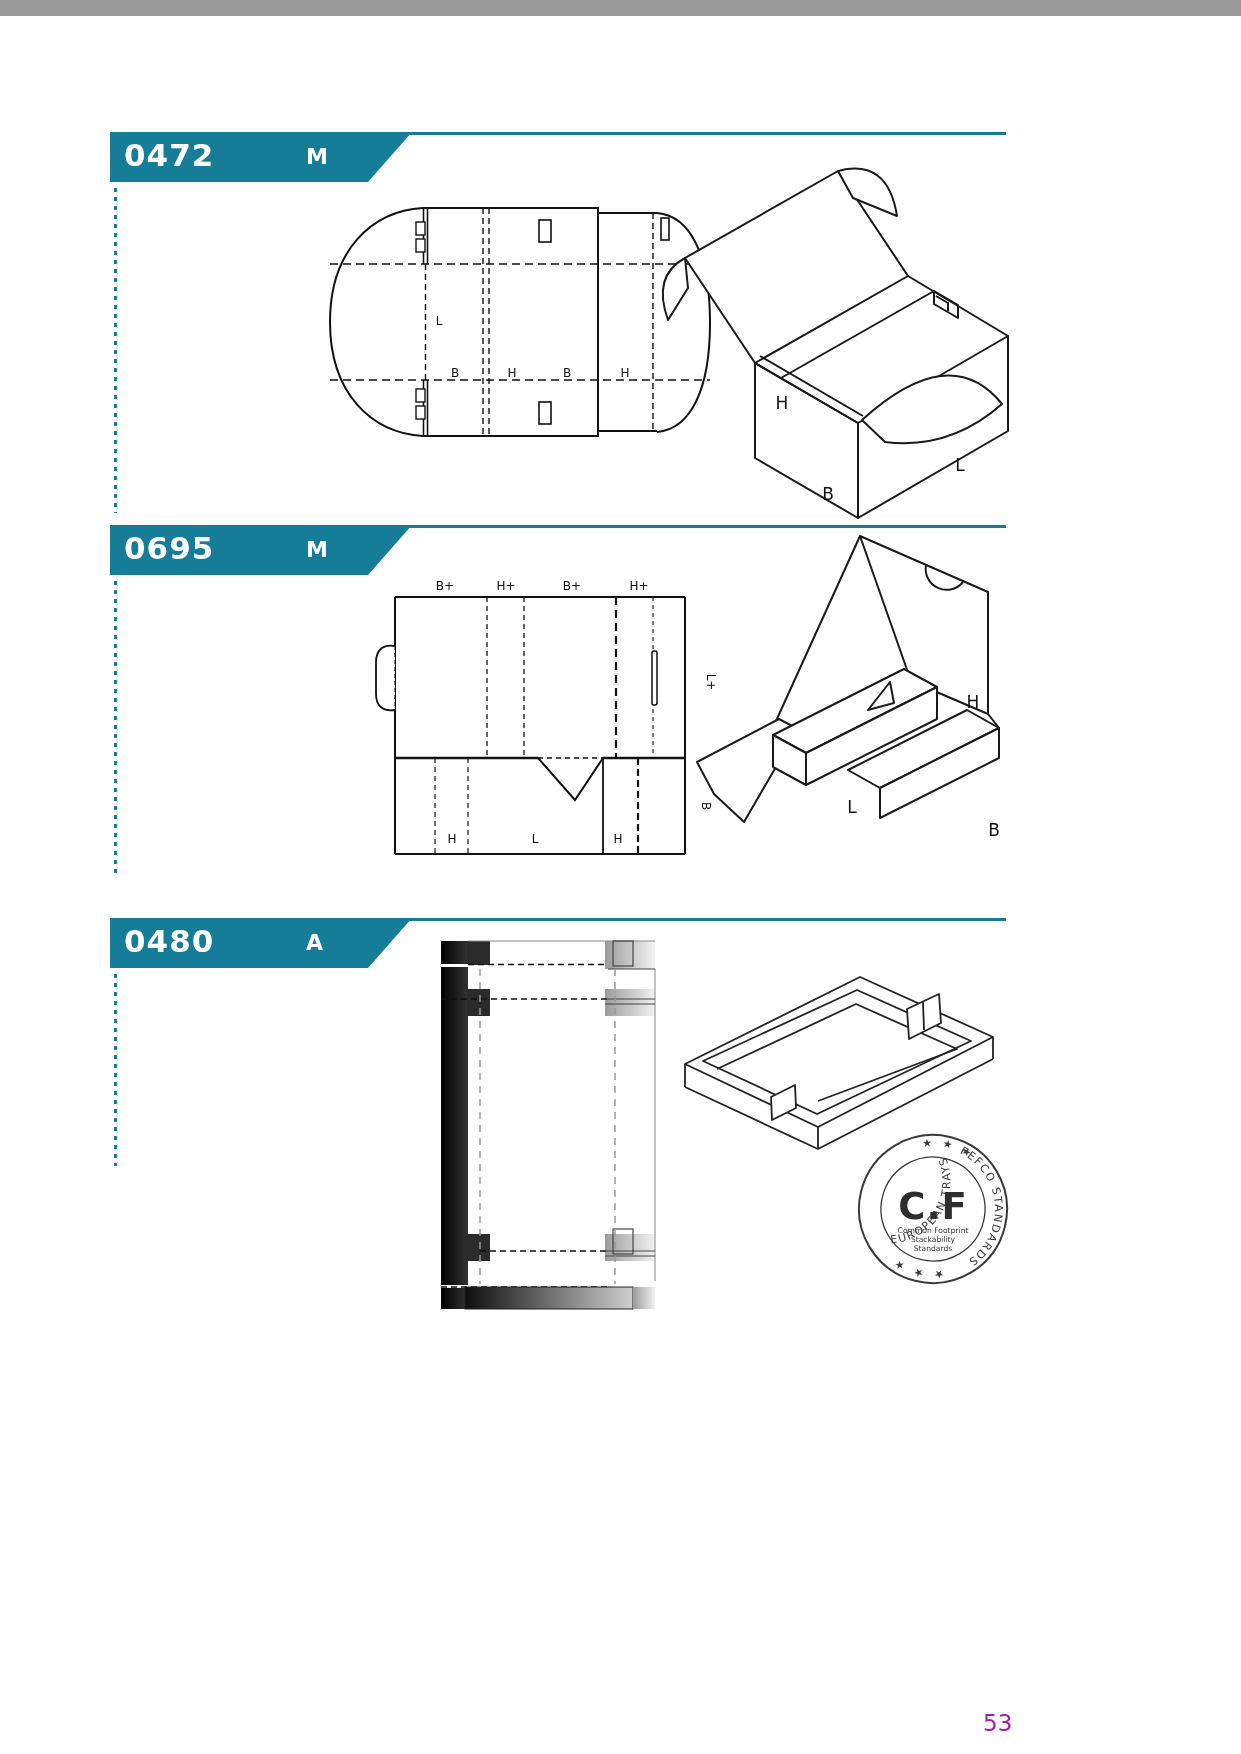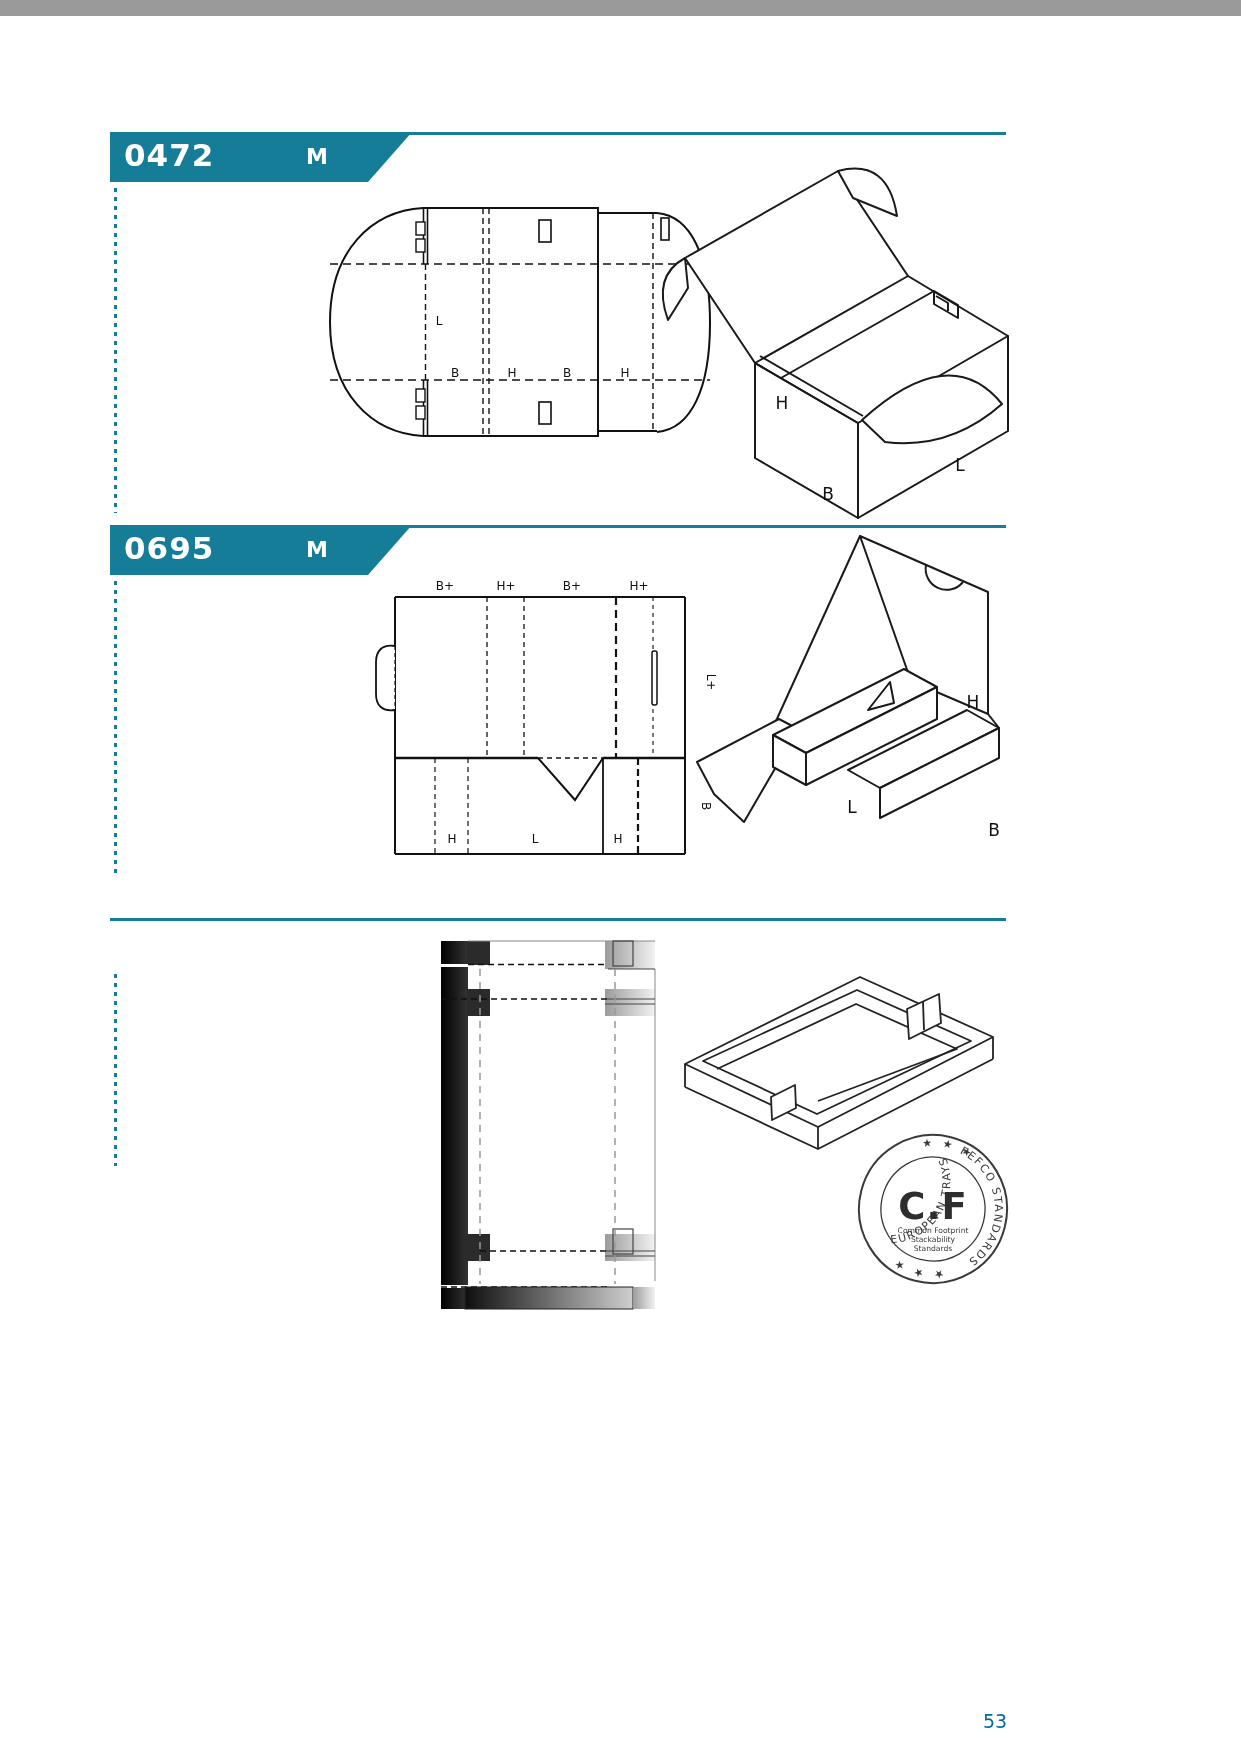--- a/index.html
+++ b/index.html
@@ -23,21 +23,21 @@
     position:absolute;left:114px;width:3px;
     background:repeating-linear-gradient(to bottom,#157d98 0 4px,transparent 4px 9px);
   }
   svg{position:absolute;overflow:visible;}
   svg text{font-family:"DejaVu Sans","Liberation Sans",sans-serif;fill:#111;}
   .dim{font-size:12px;}
   .ring{font-size:11px;letter-spacing:1.6px;fill:#3a3a3a;}
   .stars{font-size:11px;letter-spacing:3px;fill:#3a3a3a;}
   .mono{font-size:37px;font-weight:bold;fill:#2e2e2e;letter-spacing:1px;}
   .cap{font-size:7.6px;fill:#3a3a3a;}
-  .pagenum{position:absolute;left:983px;top:1694px;font-size:19px;color:#0369a1;}
+  .pagenum{position:absolute;left:983px;top:1694px;font-size:23px;color:#a21caf;}
 </style>
 </head>
 <body>
 
 <div class="page">
 
   <div class="rule" style="top:116px"></div>
   <div class="banner" style="top:116px">
     <span class="code">0472</span>
     <span class="variant">M</span>
@@ -151,20 +151,24 @@
       <path d="M93,203 L126,221 L126,253 L93,235 Z" fill="#fff"></path>
       <path d="M168,238 L287,178 L319,196 L200,256 Z" fill="#fff"></path>
       <path d="M200,256 L319,196 L319,226 L200,286 Z" fill="#fff"></path>
     </g>
     <text class="dim" style="font-size:17px" x="172" y="281" text-anchor="middle">L</text>
     <text class="dim" style="font-size:17px" x="314" y="304" text-anchor="middle">B</text>
     <text class="dim" style="font-size:17px" x="293" y="176" text-anchor="middle">H</text>
   </svg>
 
   <div class="rule" style="top:902px"></div>
+  <div class="banner" style="top:902px">
+    <span class="code">0480</span>
+    <span class="variant">A</span>
+  </div>
   <div class="dotted" style="top:958px;height:192px"></div>
 
   <svg style="left:438px;top:920px" width="225" height="380" viewBox="0 0 225 380">
     <defs>
       <linearGradient id="gBand" x1="0" y1="0" x2="1" y2="0">
         <stop offset="0" stop-color="#000000"></stop>
           <stop offset="1" stop-color="#333333"></stop>
       </linearGradient>
       <linearGradient id="gPatch" x1="0" y1="0" x2="1" y2="0">
         <stop offset="0" stop-color="#9b9b9b"></stop>

